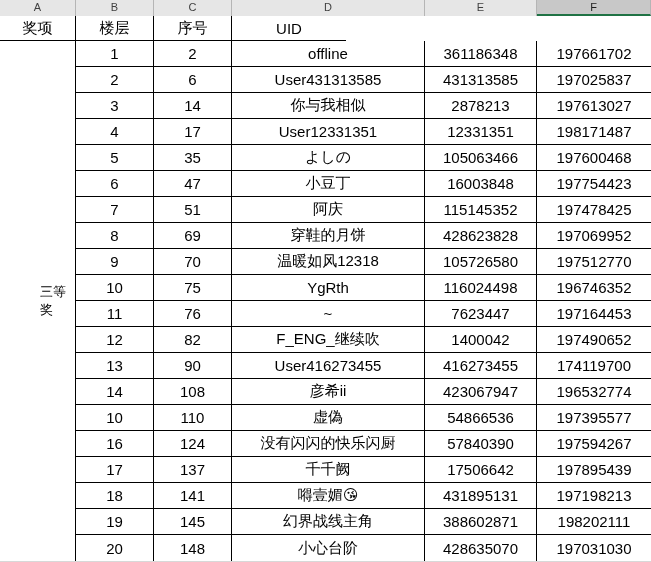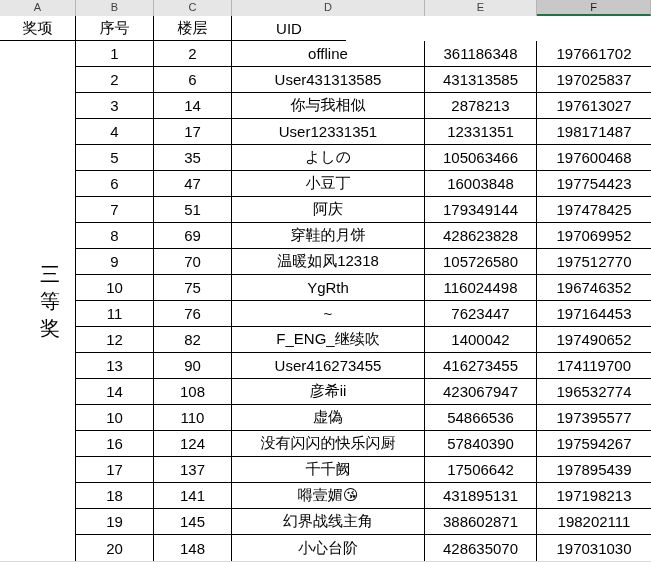--- a/index.html
+++ b/index.html
@@ -92,21 +92,21 @@
     position: absolute;
     left: 0;
     top: 41px;
     width: 76px;
     height: 520px;
     box-sizing: border-box;
     border-right: 1px solid #000000;
     display: flex;
     align-items: center;
     justify-content: center;
-    font-size: 20px;
+    font-size: 13px;
     color: #000000;
     background: #ffffff;
     z-index: 3;
     padding-left: 40px;
   }
 
   .headtext { font-size: 15px; }
 
   .nick { font-size: 15px; letter-spacing: 0px; }
 
@@ -133,22 +133,22 @@
     <div class="colhead c-e">E</div>
     <div class="colhead c-f selected">F</div>
   </div>
 
   <div class="awardcol">三等奖</div>
 
   <div class="grid">
 
     <div class="row header-row">
       <div class="cell c-a headtext">奖项</div>
+      <div class="cell c-c headtext">楼层</div>
       <div class="cell c-b headtext">序号</div>
-      <div class="cell c-c headtext">楼层</div>
       <div class="cell c-f headtext nb-right">UID</div>
     </div>
 
     <div id="rows-container">
         <div class="row">
           <div class="cell c-a"></div>
           <div class="cell c-b">1</div>
           <div class="cell c-c">2</div>
           <div class="cell c-d nick">offline</div>
           <div class="cell c-e">361186348</div>
@@ -192,21 +192,21 @@
           <div class="cell c-c">47</div>
           <div class="cell c-d nick">小豆丁</div>
           <div class="cell c-e">16003848</div>
           <div class="cell c-f nb-right">197754423</div>
         </div>
         <div class="row">
           <div class="cell c-a"></div>
           <div class="cell c-b">7</div>
           <div class="cell c-c">51</div>
           <div class="cell c-d nick">阿庆</div>
-          <div class="cell c-e">179349144</div>
+          <div class="cell c-e">115145352</div>
           <div class="cell c-f nb-right">197478425</div>
         </div>
         <div class="row">
           <div class="cell c-a"></div>
           <div class="cell c-b">8</div>
           <div class="cell c-c">69</div>
           <div class="cell c-d nick">穿鞋的月饼</div>
           <div class="cell c-e">428623828</div>
           <div class="cell c-f nb-right">197069952</div>
         </div>

